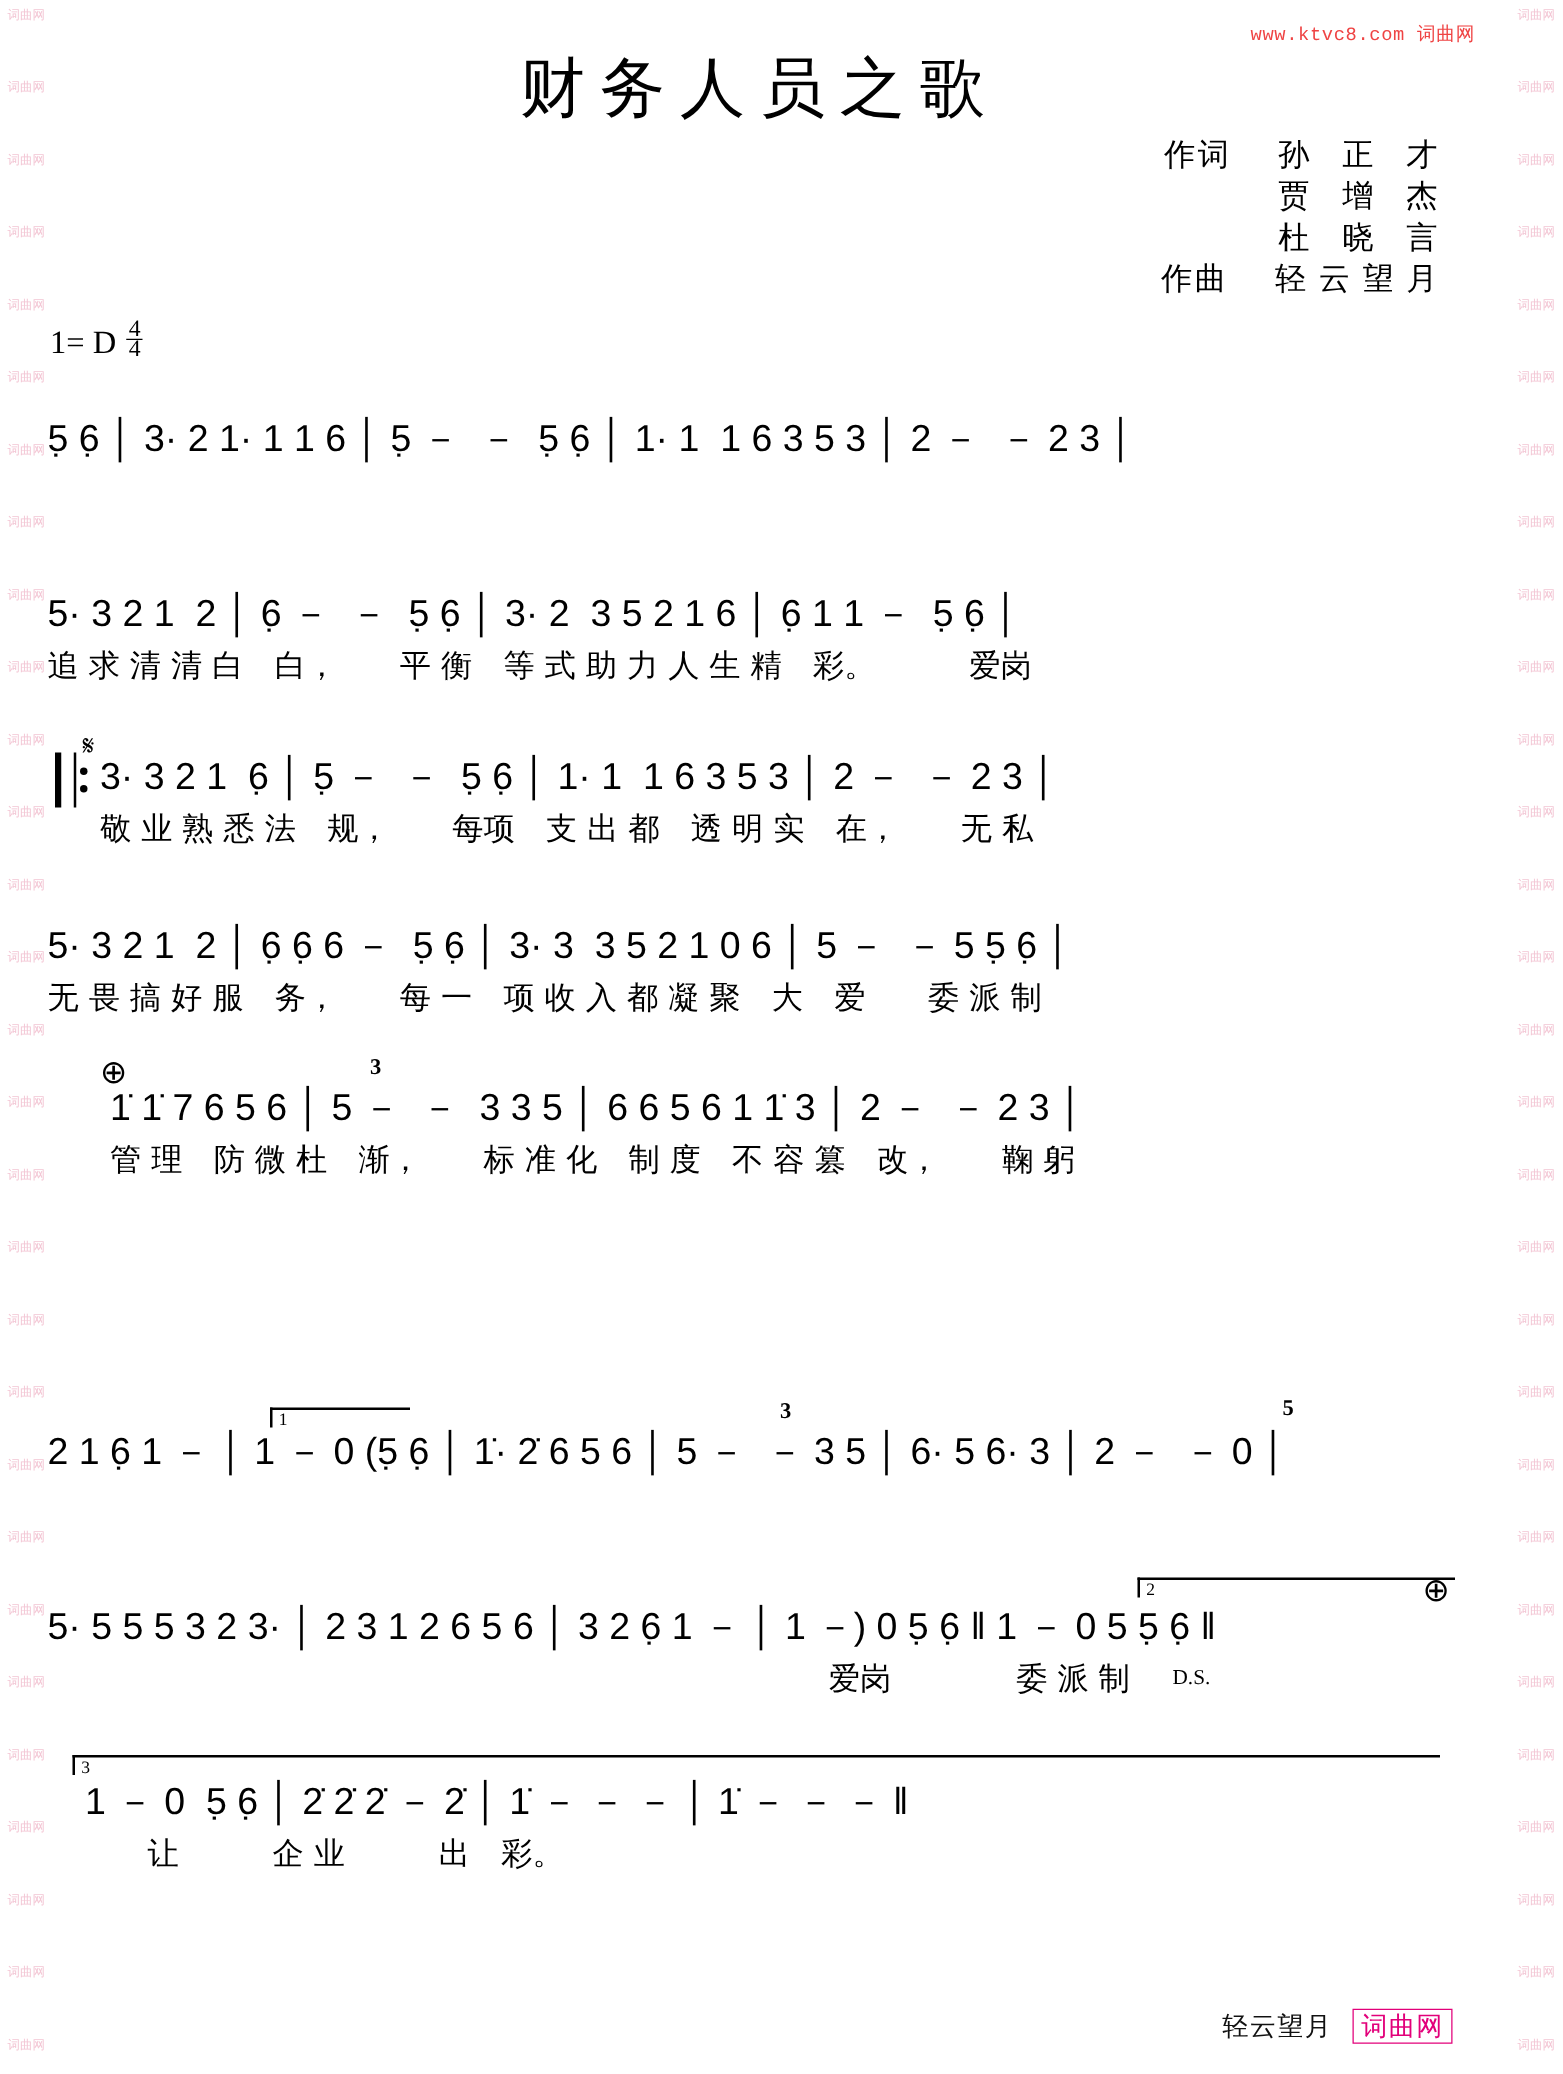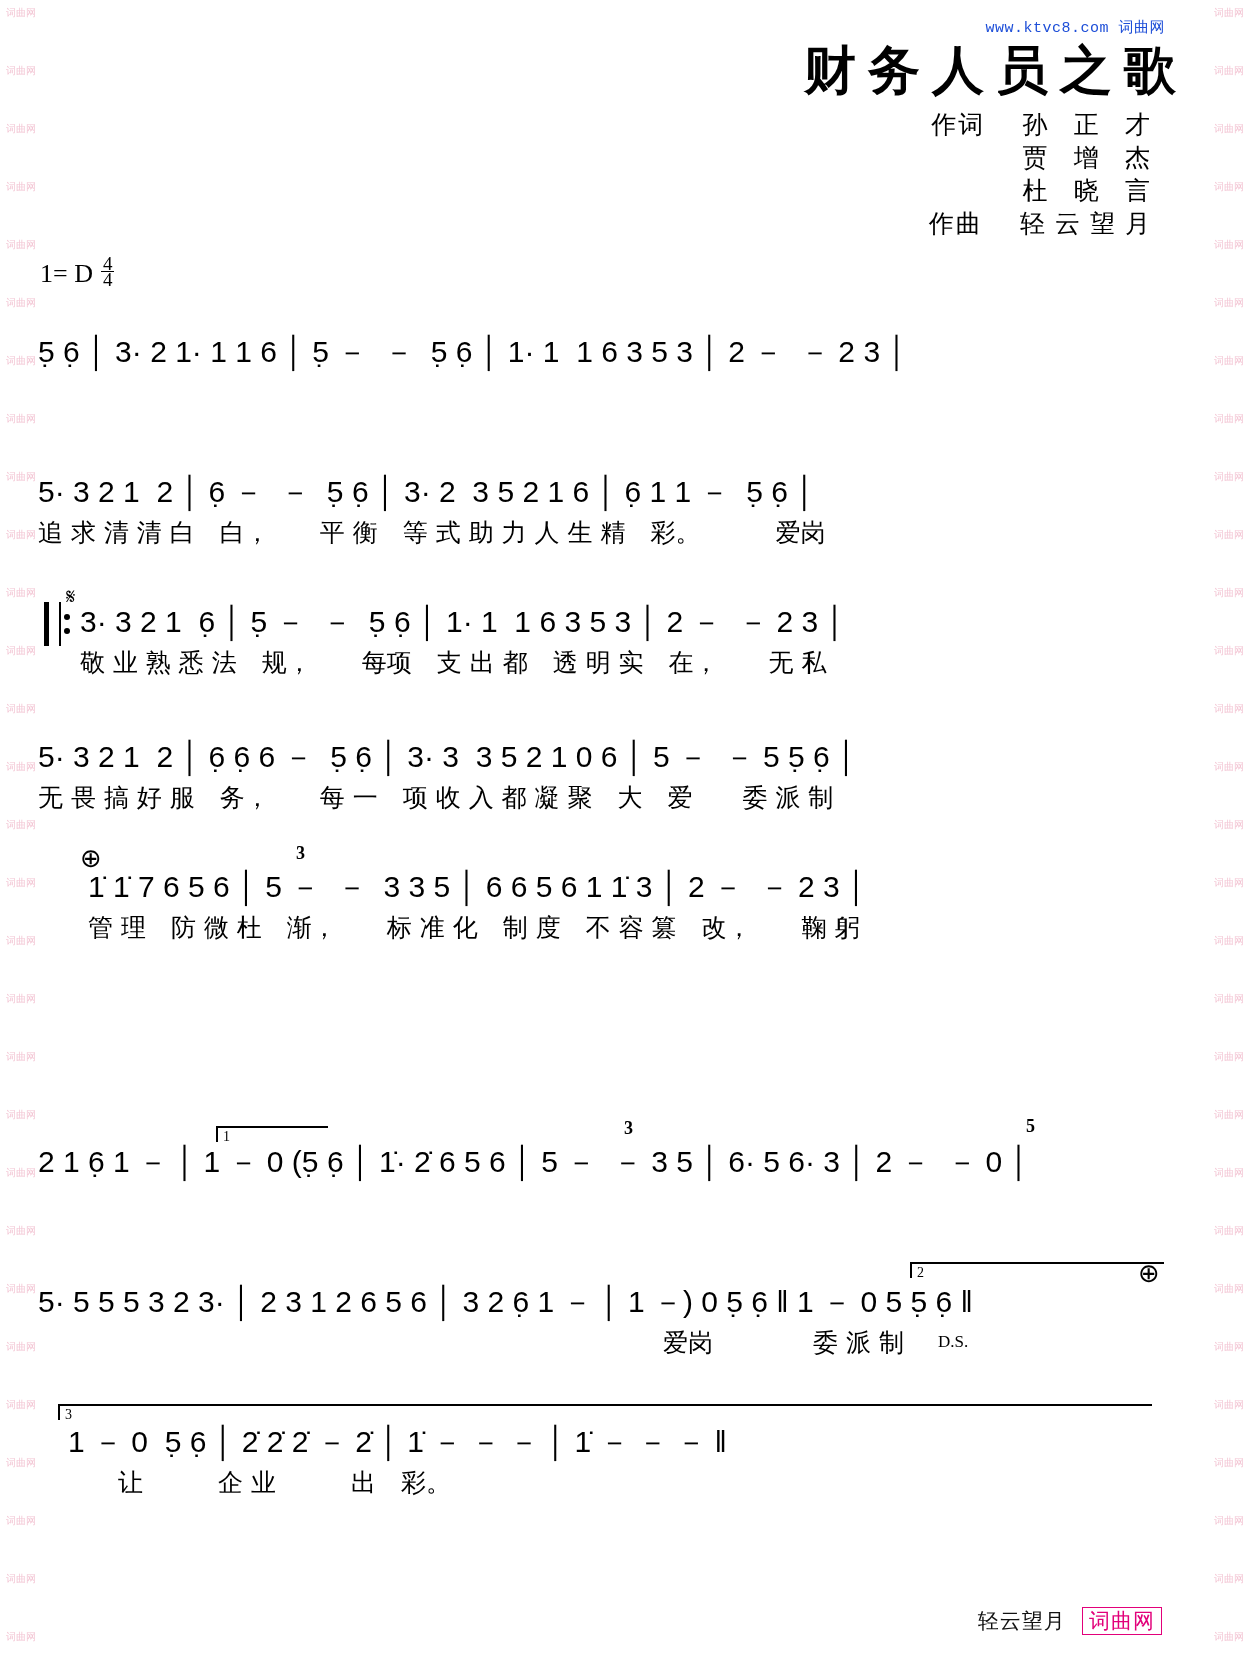--- a/index.html
+++ b/index.html
@@ -37,39 +37,39 @@
   }
   .sheet {
     position: absolute;
     left: 28px;
     top: 0;
     width: 1160px;
     height: 1659px;
   }
   .site-tag {
     position: absolute;
-    right: 23px;
+    right: 8px;
     top: 18px;
     font-family: "Liberation Mono", monospace;
     font-size: 15px;
-    color: #1d4ed8;
+    color: #ef4444;
     letter-spacing: 0.5px;
   }
   .site-tag .cn {
     font-family: "Liberation Serif", serif;
     font-size: 15px;
   }
   .title {
     position: absolute;
     top: 36px;
     left: 0;
     width: 1160px;
-    text-align: right;
+    text-align: center;
     font-size: 52px;
-    font-weight: bold;
+    font-weight: normal;
     letter-spacing: 12px;
     color: #000;
     font-family: "DejaVu Serif", serif;
   }
   .credits {
     position: absolute;
     right: 28px;
     top: 108px;
     font-size: 25px;
     line-height: 33px;

